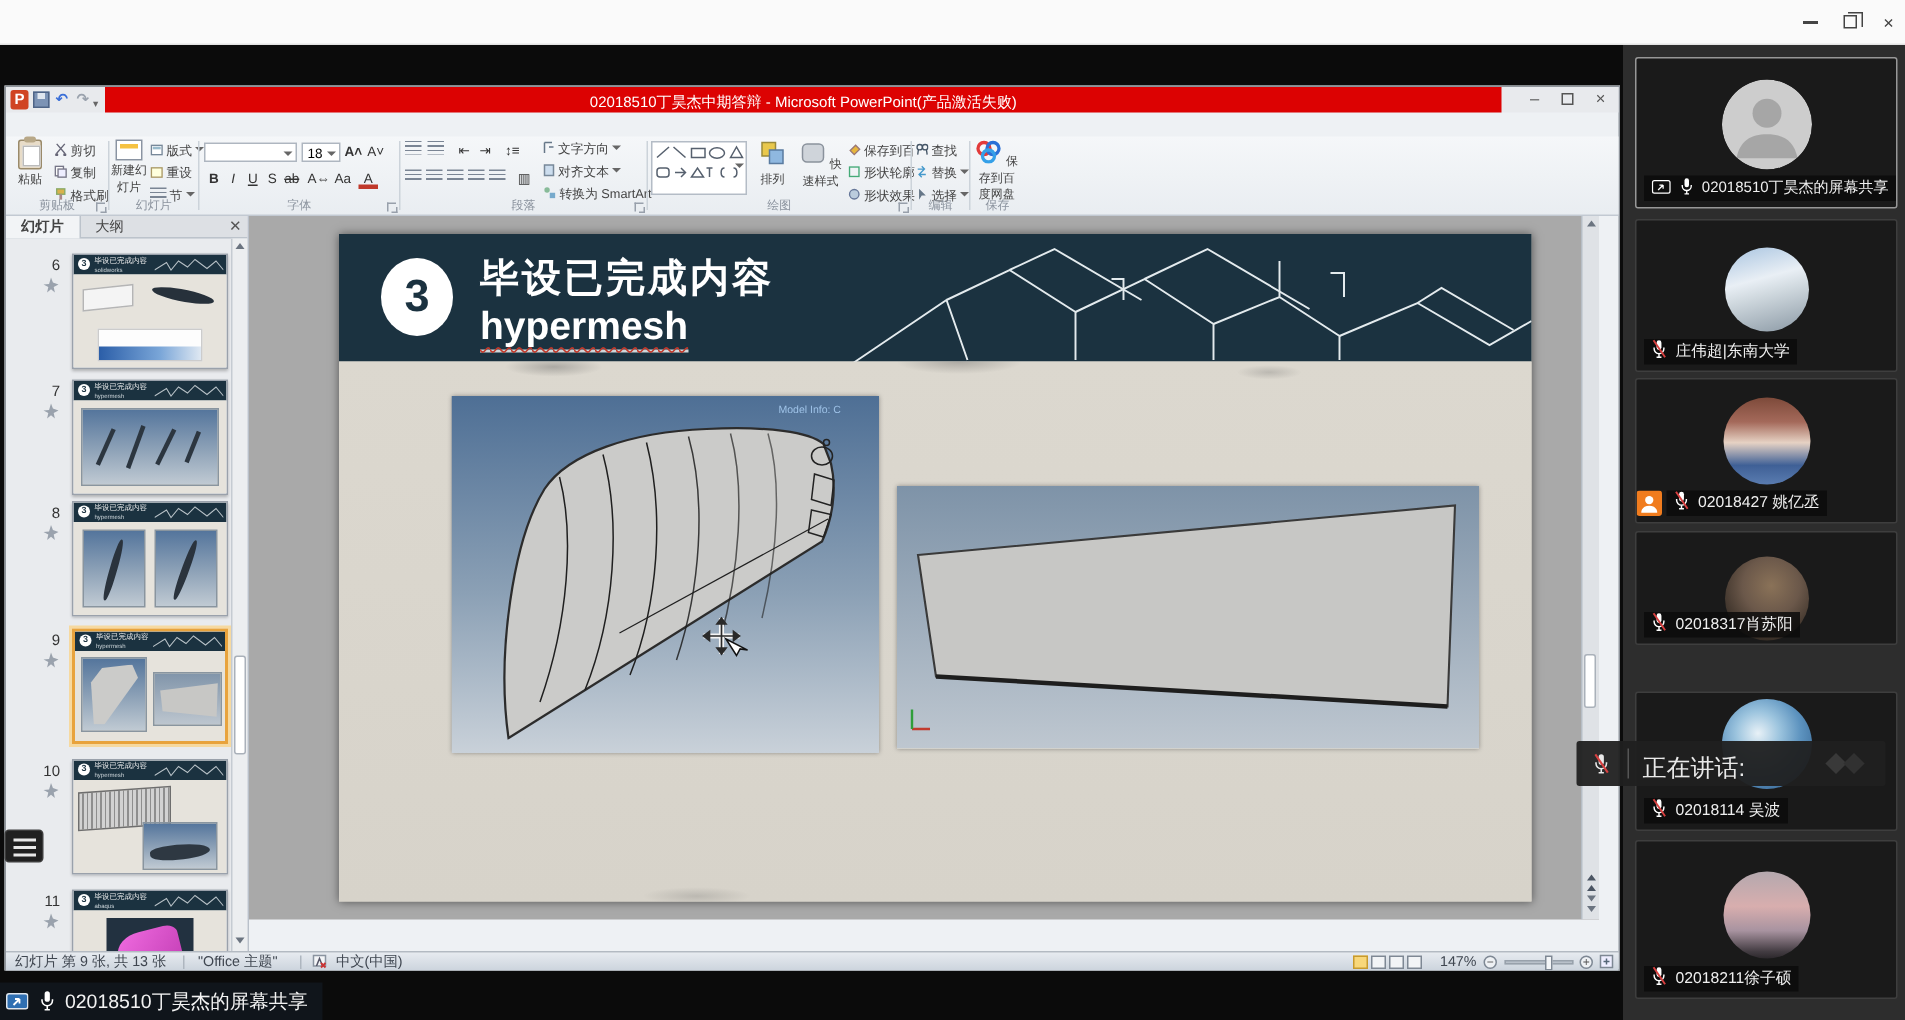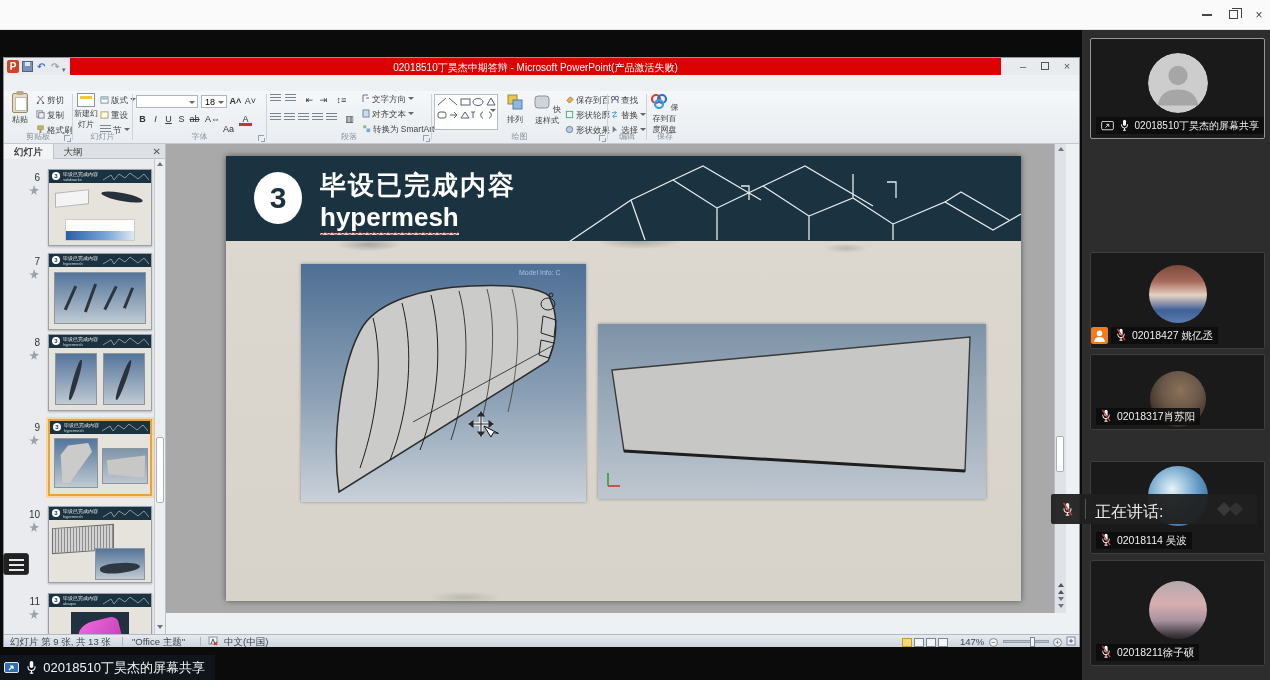--- a/index.html
+++ b/index.html
@@ -220,21 +220,21 @@
           </div>
         <div class="fbox" style="left:68px;top:4px;width:26px;font-size:9px;line-height:12px;padding-left:3px"><span>18</span><span class="caret" style="float:right;margin:5px 2px 0 0"></span></div>
         <div class="chip" style="left:96px;top:4px;font-weight:bold">A˄</div>
         <div class="chip" style="left:111px;top:4px">A˅</div>
         <div class="chip" style="left:3px;top:22px;font-weight:bold">B</div>
         <div class="chip" style="left:16px;top:22px;font-style:italic">I</div>
         <div class="chip" style="left:29px;top:22px;text-decoration:underline">U</div>
         <div class="chip" style="left:42px;top:22px">S</div>
         <div class="chip" style="left:55px;top:22px;text-decoration:line-through">ab</div>
         <div class="chip" style="left:72px;top:22px">A⇔</div>
-        <div class="chip" style="left:89px;top:32px">Aa</div>
+        <div class="chip" style="left:89px;top:22px">Aa</div>
         <div class="chip" style="left:106px;top:22px;border-bottom:3px solid #c0392b">A</div>
         <div class="grp-label"><span>字体</span></div>
         <div class="dlg"></div>
       </div>
       <div class="vsep" style="left:262px"></div>
 
       <div class="grp" style="left:263px;width:164px">
         <div class="chip" style="left:2px;top:3px"><span class="lines-ic"></span></div>
         <div class="chip" style="left:17px;top:3px"><span class="lines-ic"></span></div>
         <div class="chip" style="left:36px;top:3px">⇤</div>
@@ -631,20 +631,32 @@
           </svg>
         <svg width="9" height="12" viewBox="0 0 12 16">
             <rect x="4" y="1" width="4" height="8" rx="2" fill="#fff"></rect>
             <path d="M2 7v1a4 4 0 0 0 8 0V7" fill="none" stroke="#fff" stroke-width="1.2"></path>
             <path d="M6 12v3M4 15h4" stroke="#fff" stroke-width="1.2"></path>
           </svg>
         <span>02018510丁昊杰的屏幕共享</span>
       </div>
     </div>
 
+    <div class="tile" style="top:116px;height:102px">
+      <div class="avatar" style="top:18px;width:56px;height:56px;background:linear-gradient(165deg,#a8c4e0 0%,#e9eff5 38%,#cfd8de 55%,#8a98a4 100%)"></div>
+      <div class="tile-label">
+        <svg width="10" height="13" viewBox="0 0 12 16">
+            <rect x="4" y="1" width="4" height="8" rx="2" fill="#fff"></rect>
+            <path d="M2 7v1a4 4 0 0 0 8 0V7" fill="none" stroke="#fff" stroke-width="1.2"></path>
+            <path d="M6 12v3M4 15h4" stroke="#fff" stroke-width="1.2"></path>
+            <path d="M1.5 1L11 15" stroke="#d84040" stroke-width="1.6"></path>
+          </svg>
+        <span>庄伟超|东南大学</span>
+      </div>
+    </div>
 
     <div class="tile" style="top:222px;height:97px">
       <div class="avatar" style="top:12px;width:58px;height:58px;background:linear-gradient(180deg,#7d4a3a 0%,#a4695a 28%,#e6d2c4 52%,#3f6096 78%,#5a7cb0 100%)"></div>
       <svg class="badge-host" viewBox="0 0 16 16">
           <rect width="16" height="16" rx="2" fill="#f07c1e"></rect>
           <circle cx="8" cy="6" r="2.6" fill="#fff"></circle>
           <path d="M3 14c0-3 2.2-4.5 5-4.5s5 1.5 5 4.5z" fill="#fff"></path>
         </svg>
       <div class="tile-label" style="left:20px">
         <svg width="10" height="13" viewBox="0 0 12 16">

